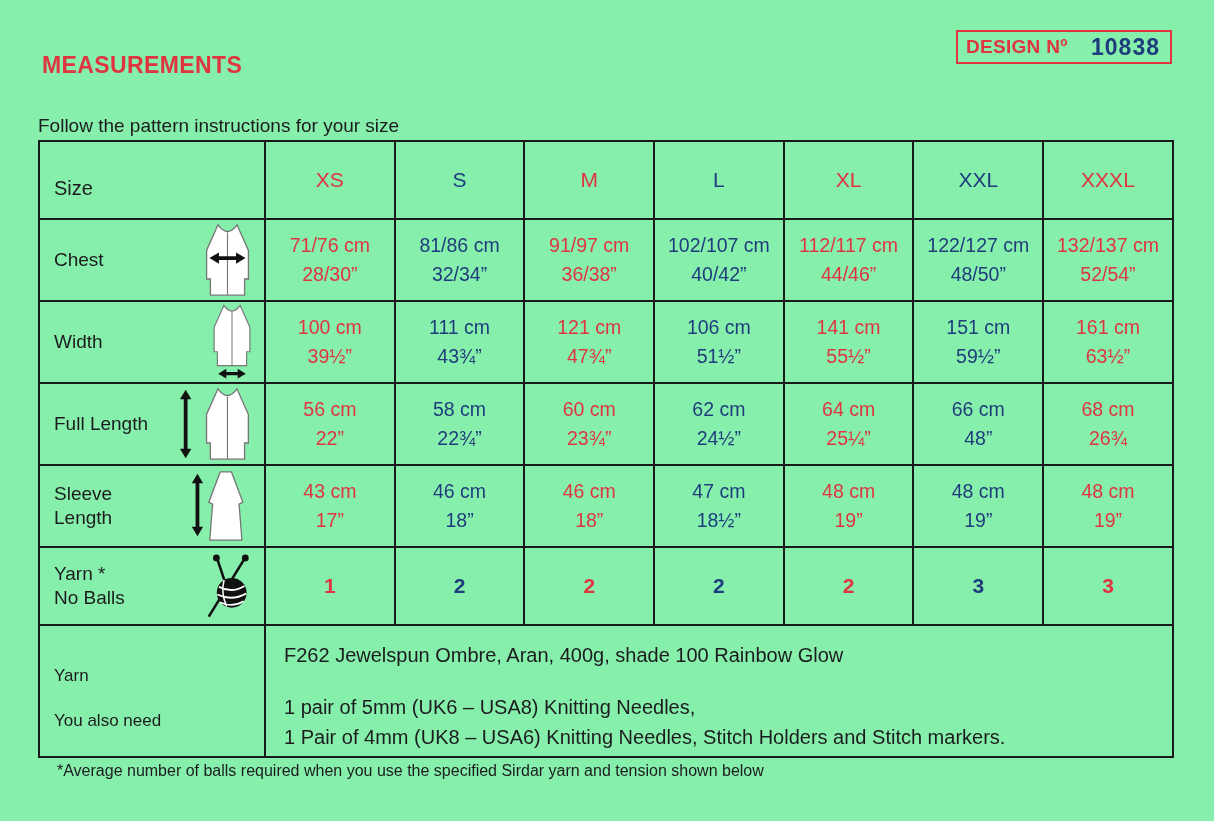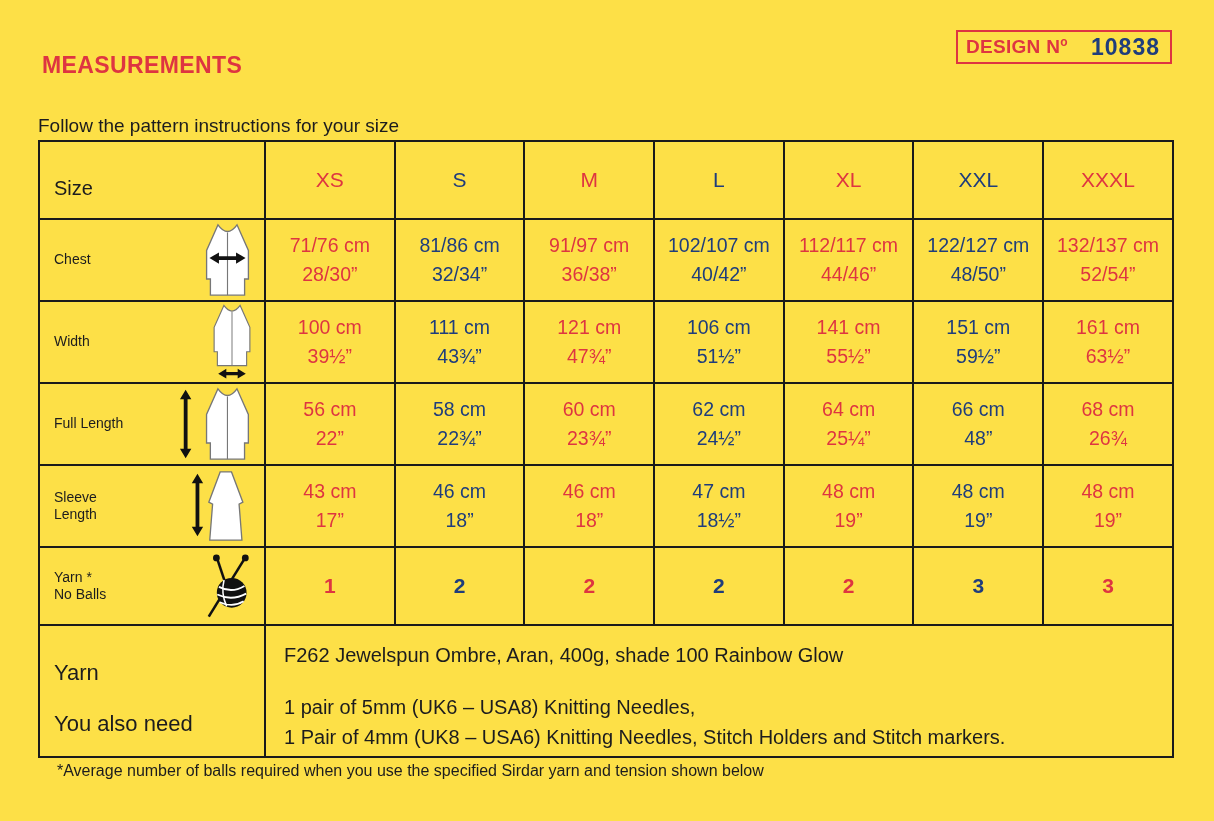--- a/index.html
+++ b/index.html
@@ -1,18 +1,18 @@
 <!DOCTYPE html>
 <html style="--red: #DE3541; --blue: #1F3D7C;"><head>
 <meta charset="utf-8">
 <style>
   :root { --red:#DE3541; --blue:#1F3D7C; --ink:#1c1c1e; --line:#1a1a1a; }
   * { box-sizing: border-box; margin:0; padding:0; }
   body { font-family:"Liberation Sans", sans-serif; background:#ffffff; color:var(--ink); }
-  .page { position:relative; width:1214px; height:821px; background:#fde047; overflow:hidden; }
+  .page { position:relative; width:1214px; height:821px; background:#86efac; overflow:hidden; }
 
   .design-box { position:absolute; top:30px; right:42px; width:216px; height:34px;
     border:2px solid var(--red); display:flex; align-items:center; justify-content:space-between;
     padding:0 10px 0 8px; }
   .design-box .lbl { color:var(--red); font-weight:bold; font-size:19px; letter-spacing:.3px; }
   .design-box .lbl sup { font-size:12px; }
   .design-box .num { color:var(--blue); font-weight:bold; font-size:23px; letter-spacing:1px;text-align:center; }
 
   .title { position:absolute; left:42px; top:52px; color:var(--red); font-weight:bold;
     font-size:23px; letter-spacing:.4px; }
@@ -25,30 +25,30 @@
   col.c-size  { width:129.7px; }
 
   tr.r-head   { height:78px; }
   tr.r-data   { height:82px; }
   tr.r-balls  { height:78px; }
   tr.r-bottom { height:132px; }
 
   th { font-weight:normal; }
   .lblcell { text-align:left; padding:17px 8px 0 14px; font-size:20px; }
   .lblflex { display:flex; align-items:center; justify-content:space-between; height:100%; padding:0 6px 0 14px; }
-  .lblflex .txt { font-size:14px; line-height:1.25; white-space:pre-line; text-align:left; }
+  .lblflex .txt { font-size:19px; line-height:1.25; white-space:pre-line; text-align:left; }
   .sizehead { text-align:center; font-size:21px; }
   .valcell { text-align:center; font-size:19.5px; line-height:1.5; padding:2px 0; }
   .ballcell { text-align:center; font-size:21px; font-weight:bold; }
 
   
   tr.alt > *:nth-child(even) { color:var(--red); }
   tr.alt > *:nth-child(odd):not(:first-child) { color:var(--blue); }
 
-  td.bottom-labels { vertical-align:top; padding:15px 8px 0 14px; font-size:22px; }
+  td.bottom-labels { vertical-align:top; padding:15px 8px 0 14px; font-size:17px; }
   td.bottom-labels .l2 { margin-top:25px; }
   td.bottom-text { vertical-align:top; text-align:left; padding:14px 10px 0 18px; font-size:20px; }
   td.bottom-text .needs { margin-top:25px; line-height:1.52; }
 
   .footnote { position:absolute; left:57px; top:762px; font-size:16px; }
 
   .icon svg { display:block; }
   .row-icon { flex:0 0 auto; }
 </style>
 </head>

